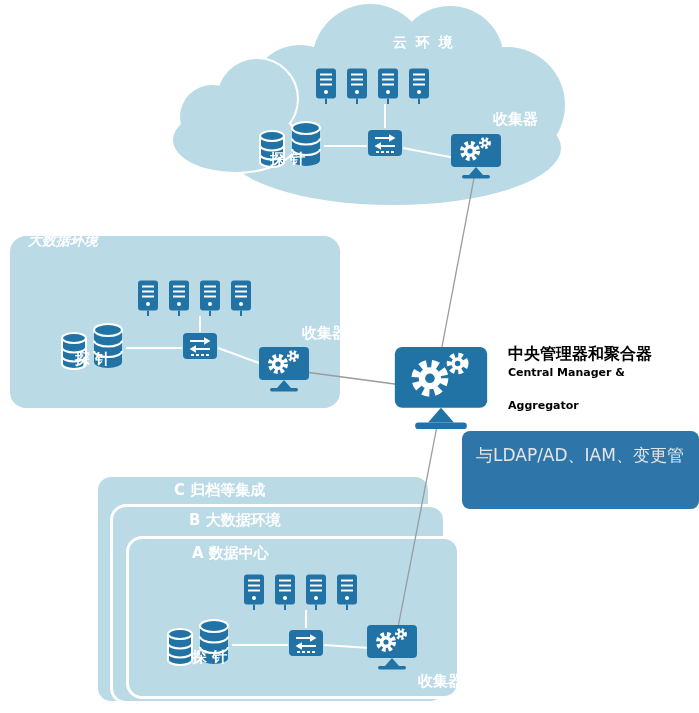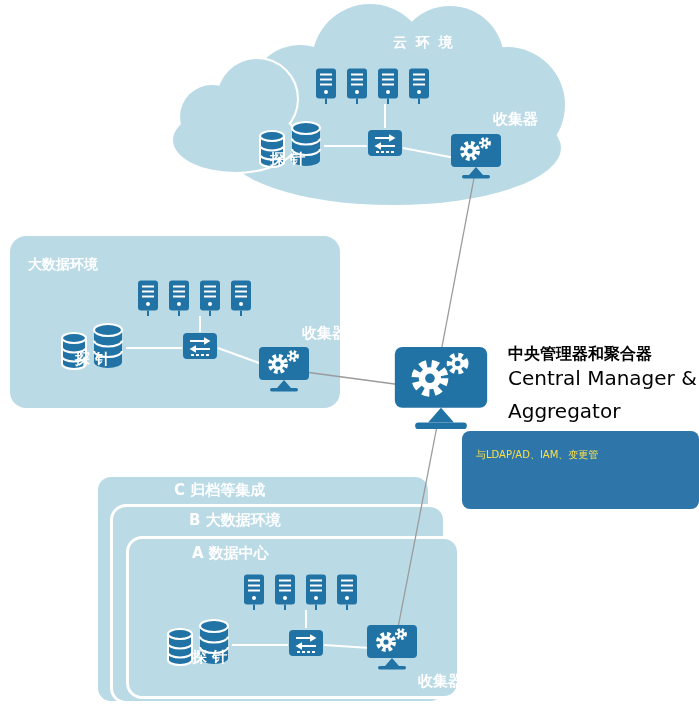--- a/index.html
+++ b/index.html
@@ -13,25 +13,25 @@
     position:absolute;background:#badae6;border-radius:16px;box-sizing:border-box;
   }
   .box.stacked{border:3px solid #fff;}
   .lbl{
     position:absolute;color:#fff;font-weight:bold;white-space:nowrap;line-height:1.2;
   }
   .s17{font-size:14px;}
   .s15{font-size:15px;padding-left:48px;}
   .central-lbl{position:absolute;color:#000000;white-space:nowrap;}
   .central-lbl.zh{font-weight:bold;font-size:16px;}
-  .central-lbl.en{font-weight:normal;font-size:20px;}
+  .central-lbl.en{font-weight:bold;font-size:11px;}
   .note-box{
     position:absolute;left:462px;top:431px;width:237px;height:78px;
     background:#2e76aa;border-radius:8px;box-sizing:border-box;
-    padding:9px 14px;color:#fde047;font-size:10px;line-height:30px;
+    padding:9px 14px;color:#e5e5e5;font-size:17px;line-height:30px;
   }
   .ic{position:absolute;display:block;}
   svg{display:block;}
 </style>
 </head>
 <body>
 
 <svg width="0" height="0" style="position:absolute" aria-hidden="true">
   <defs>
     <symbol id="sym-server" viewBox="0 0 24 36">
@@ -153,21 +153,21 @@
   <svg class="ic" style="left:258px;top:118px;" width="66" height="54">
       <use href="#sym-dbpair"></use>
     </svg>
 
   <div class="lbl s15" style="left:222px;top:150px;">探  针</div>
   <div class="lbl s15" style="left:445px;top:110px;">收集器</div>
   <svg class="ic" style="left:450px;top:133px;" width="52" height="46">
       <use href="#sym-monitor"></use>
     </svg>
 
-  <div class="lbl s17" style="left:28px;top:256px;">大数据环境</div>
+  <div class="lbl s17" style="left:28px;top:232px;font-style:italic;">大数据环境</div>
 
   <svg class="ic" style="left:136px;top:280px;" width="24" height="36">
       <use href="#sym-server"></use>
     </svg>
   <svg class="ic" style="left:167px;top:280px;" width="24" height="36">
       <use href="#sym-server"></use>
     </svg>
   <svg class="ic" style="left:198px;top:280px;" width="24" height="36">
       <use href="#sym-server"></use>
     </svg>

